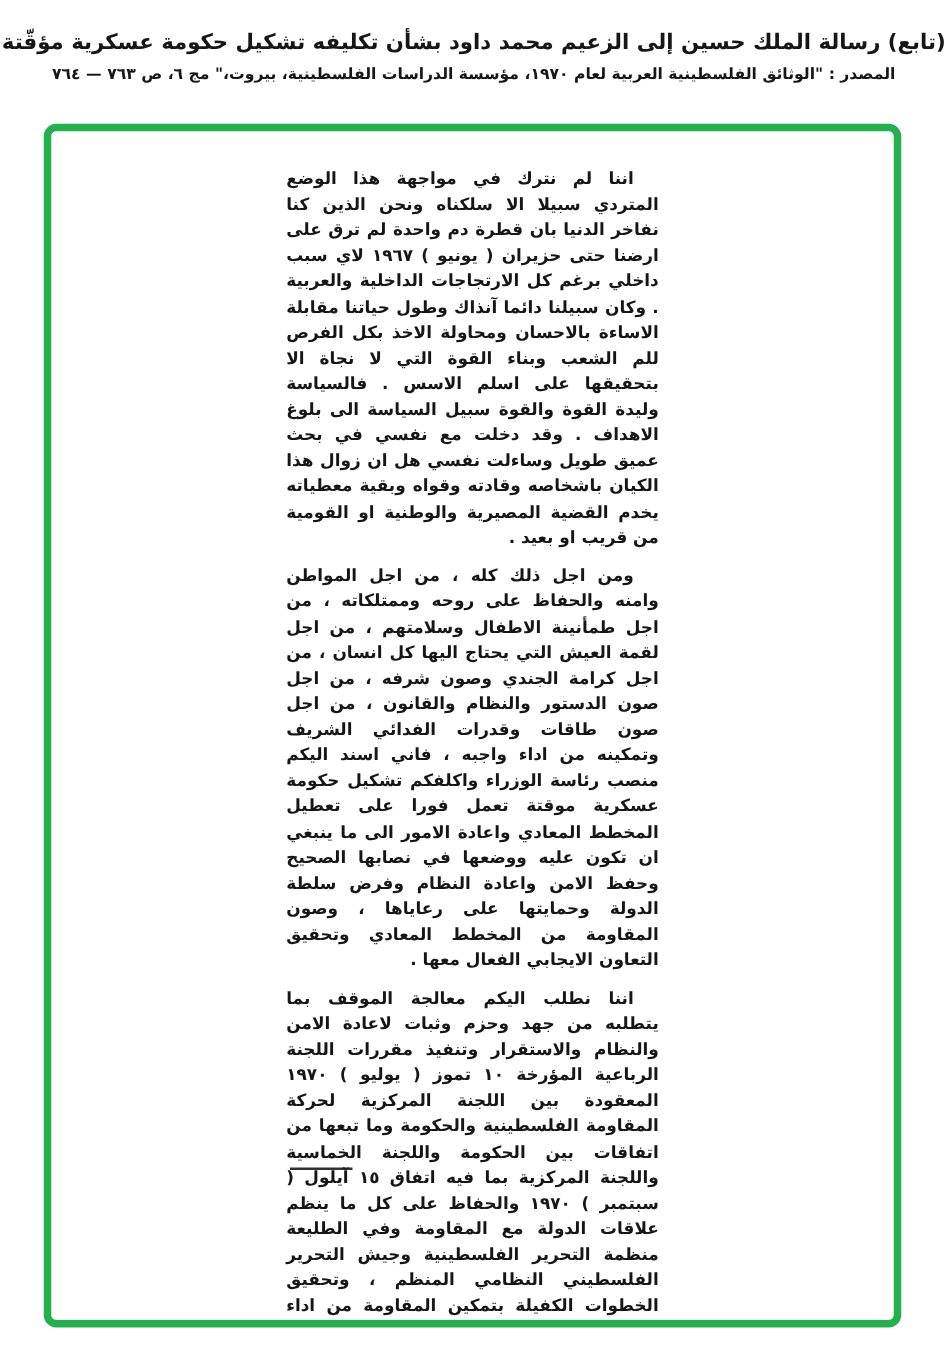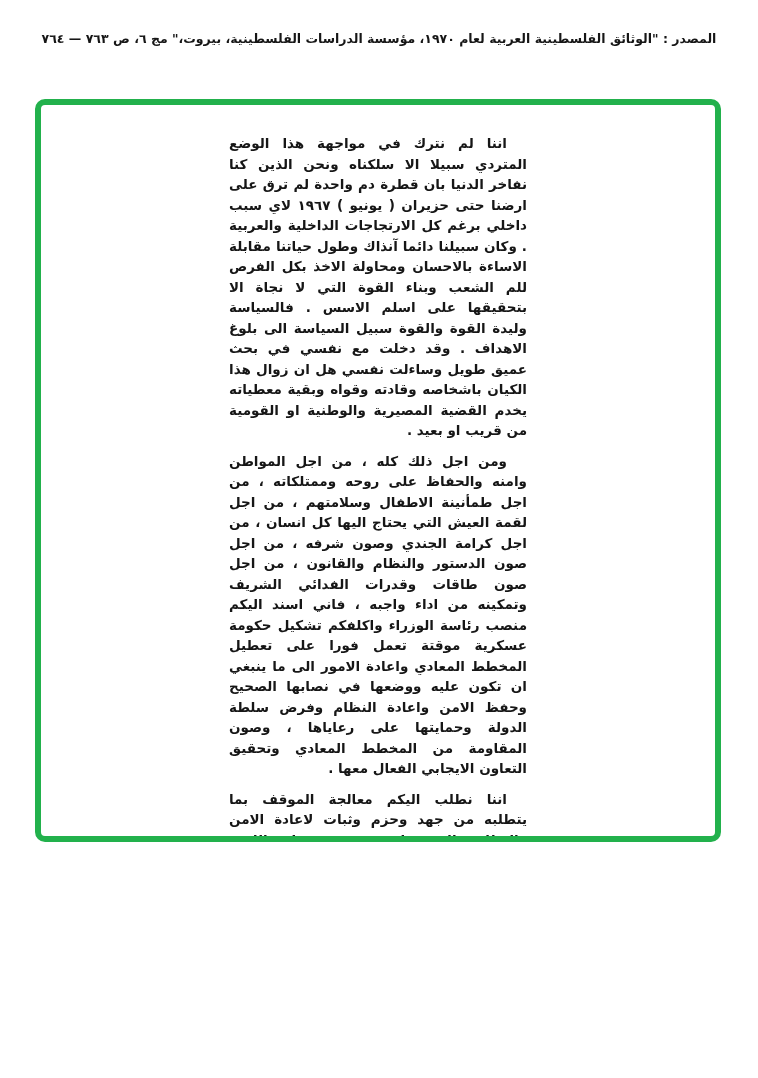--- a/index.html
+++ b/index.html
@@ -35,21 +35,21 @@
   .doc-source{
     margin-top:7px;
     font-size:12.5px;
     font-weight:bold;
     white-space:nowrap;
   }
   
   .frame{
     position:absolute;
     left:35px; top:99px;
-    width:686px; height:743px;
+    width:686px; height:963px;
     border:6px solid var(--green);
     border-radius:10px;
     background:#ffffff;
     overflow:hidden;
   }
   
   .column{
     direction:rtl;
     width:298px;
     margin:28px auto 0 auto;
@@ -70,20 +70,21 @@
     background:#1c1c1c;
     opacity:.9;
   }
 </style>
 </head>
 <body>
 
 <div class="page">
 
   <header class="doc-header">
+    <div class="doc-title">(تابع) رسالة الملك حسين إلى الزعيم محمد داود بشأن تكليفه تشكيل حكومة عسكرية مؤقّتة</div>
     <div class="doc-source">المصدر : "الوثائق الفلسطينية العربية لعام ١٩٧٠، مؤسسة الدراسات الفلسطينية، بيروت،" مج ٦، ص ٧٦٣ — ٧٦٤</div>
   </header>
 
   <div class="frame">
     <div class="column">
       <p>اننا لم نترك في مواجهة هذا الوضع المتردي سبيلا الا سلكناه ونحن الذين كنا نفاخر الدنيا بان قطرة دم واحدة لم ترق على ارضنا حتى حزيران ( يونيو ) ١٩٦٧ لاي سبب داخلي برغم كل الارتجاجات الداخلية والعربية . وكان سبيلنا دائما آنذاك وطول حياتنا مقابلة الاساءة بالاحسان ومحاولة الاخذ بكل الفرص للم الشعب وبناء القوة التي لا نجاة الا بتحقيقها على اسلم الاسس . فالسياسة وليدة القوة والقوة سبيل السياسة الى بلوغ الاهداف . وقد دخلت مع نفسي في بحث عميق طويل وساءلت نفسي هل ان زوال هذا الكيان باشخاصه وقادته وقواه وبقية معطياته يخدم القضية المصيرية والوطنية او القومية من قريب او بعيد .</p>
       <p>ومن اجل ذلك كله ، من اجل المواطن وامنه والحفاظ على روحه وممتلكاته ، من اجل طمأنينة الاطفال وسلامتهم ، من اجل لقمة العيش التي يحتاج اليها كل انسان ، من اجل كرامة الجندي وصون شرفه ، من اجل صون الدستور والنظام والقانون ، من اجل صون طاقات وقدرات الفدائي الشريف وتمكينه من اداء واجبه ، فاني اسند اليكم منصب رئاسة الوزراء واكلفكم تشكيل حكومة عسكرية موقتة تعمل فورا على تعطيل المخطط المعادي واعادة الامور الى ما ينبغي ان تكون عليه ووضعها في نصابها الصحيح وحفظ الامن واعادة النظام وفرض سلطة الدولة وحمايتها على رعاياها ، وصون المقاومة من المخطط المعادي وتحقيق التعاون الايجابي الفعال معها .</p>
       <p>اننا نطلب اليكم معالجة الموقف بما يتطلبه من جهد وحزم وثبات لاعادة الامن والنظام والاستقرار وتنفيذ مقررات اللجنة الرباعية المؤرخة ١٠ تموز ( يوليو ) ١٩٧٠ المعقودة بين اللجنة المركزية لحركة المقاومة الفلسطينية والحكومة وما تبعها من اتفاقات بين الحكومة واللجنة الخماسية واللجنة المركزية بما فيه اتفاق ١٥ آيلول ( سبتمبر ) ١٩٧٠ والحفاظ على كل ما ينظم علاقات الدولة مع المقاومة وفي الطليعة منظمة التحرير الفلسطينية وجيش التحرير الفلسطيني النظامي المنظم ، وتحقيق الخطوات الكفيلة بتمكين المقاومة من اداء دورها المقدس على اكمل وجه مدعومة منا ومن جميع اجهزة الدولة وكل الطاقات القائمة . والله نسأل ان يوفق الجميع الى ما فيه الخير والكرامة .</p>
 
     </div>

